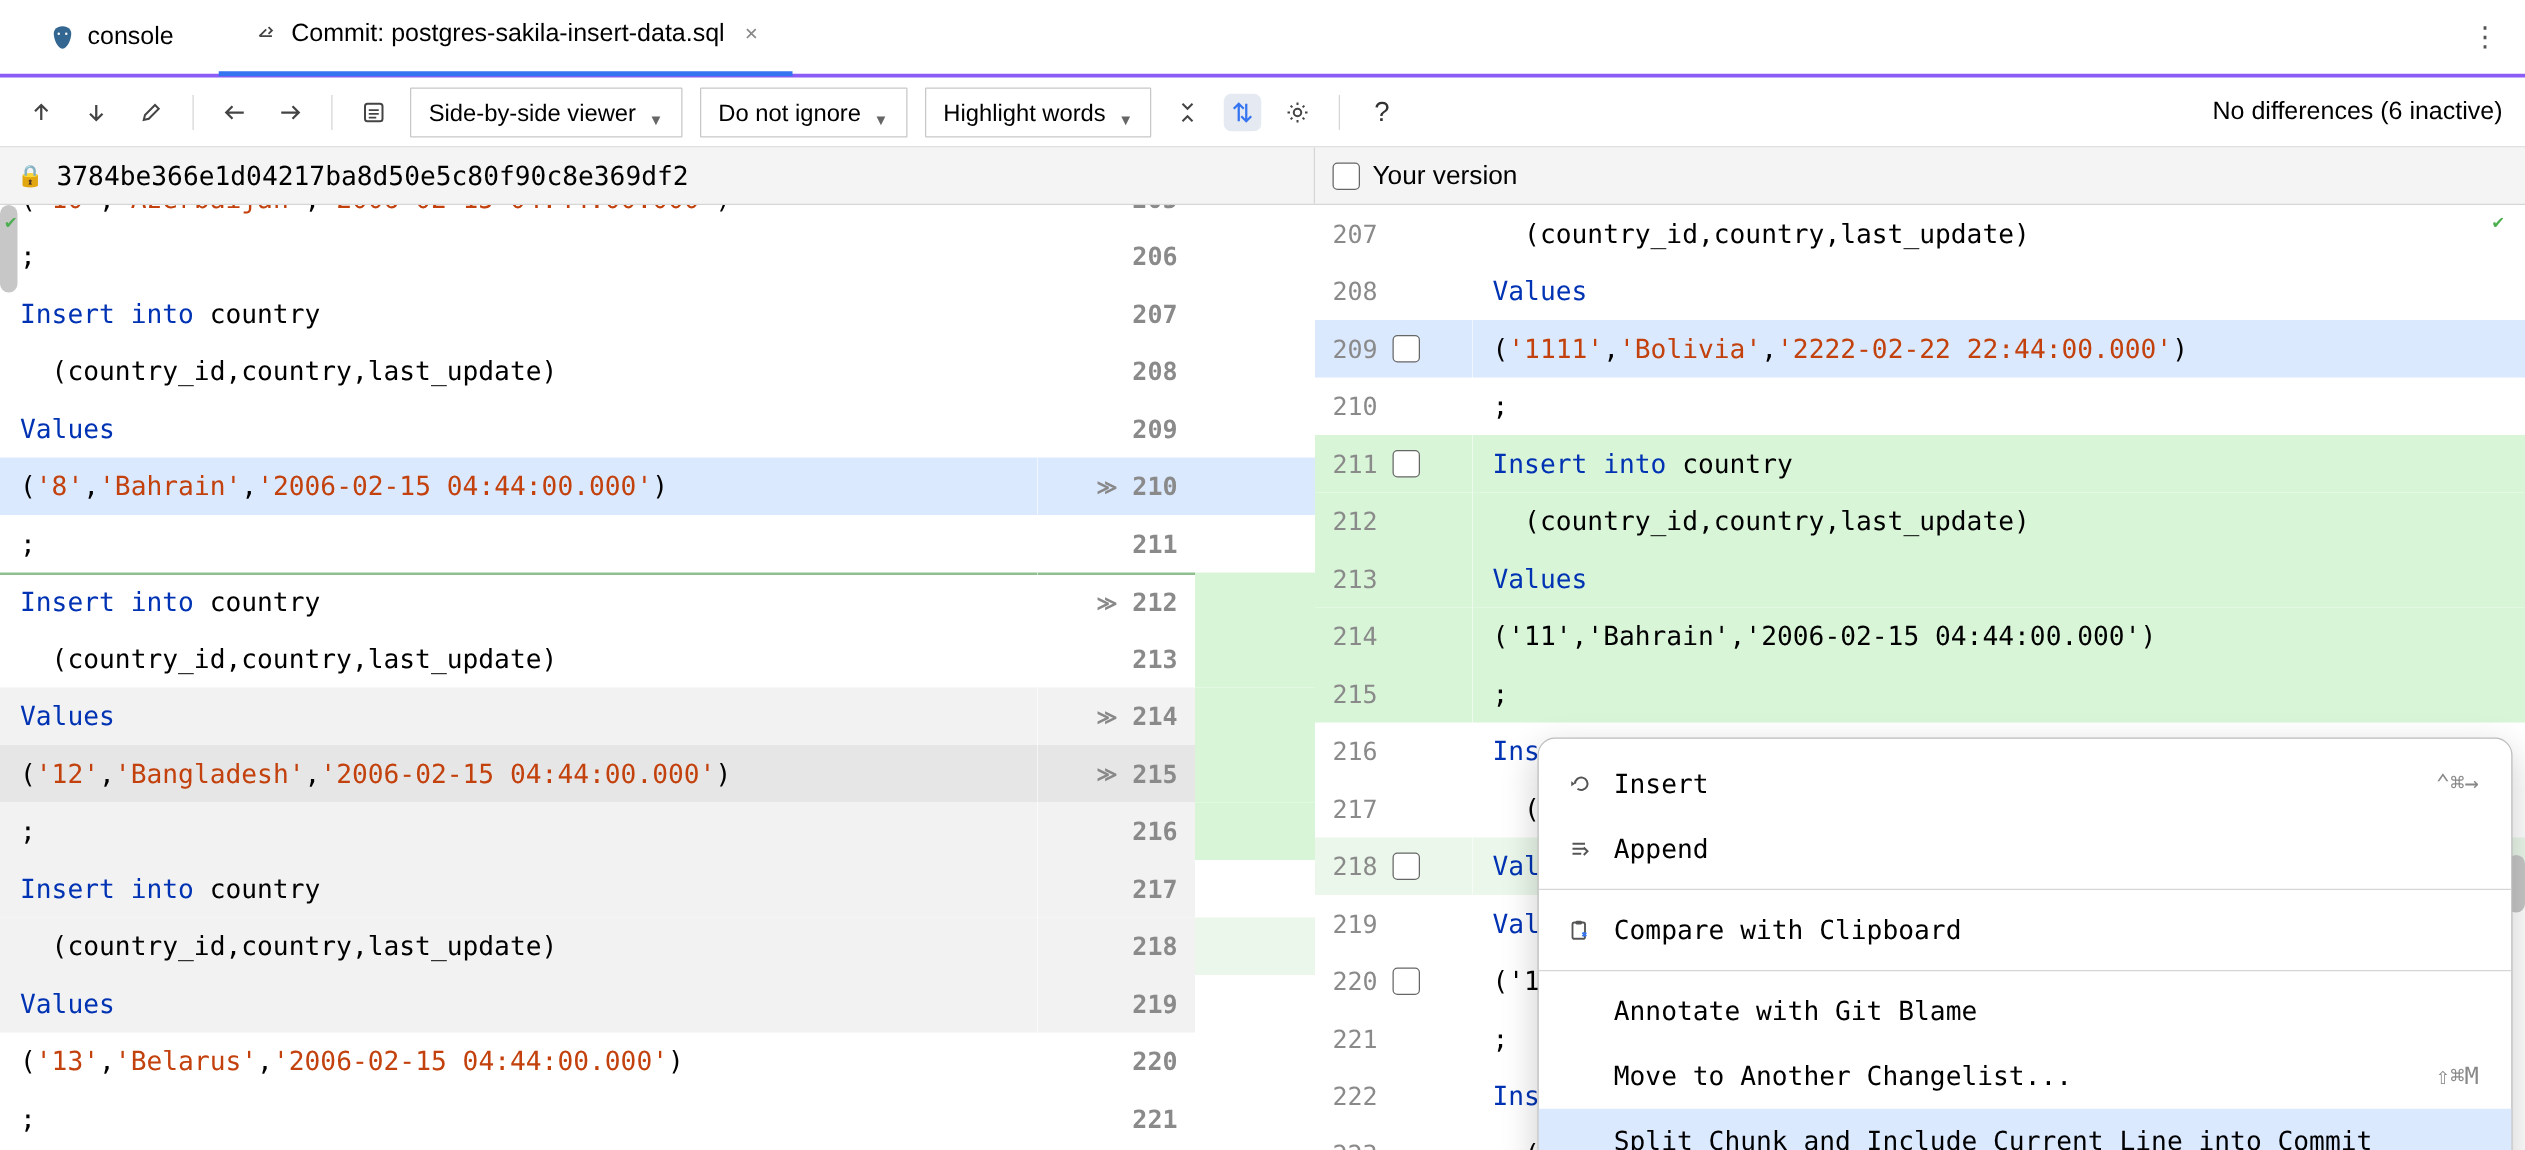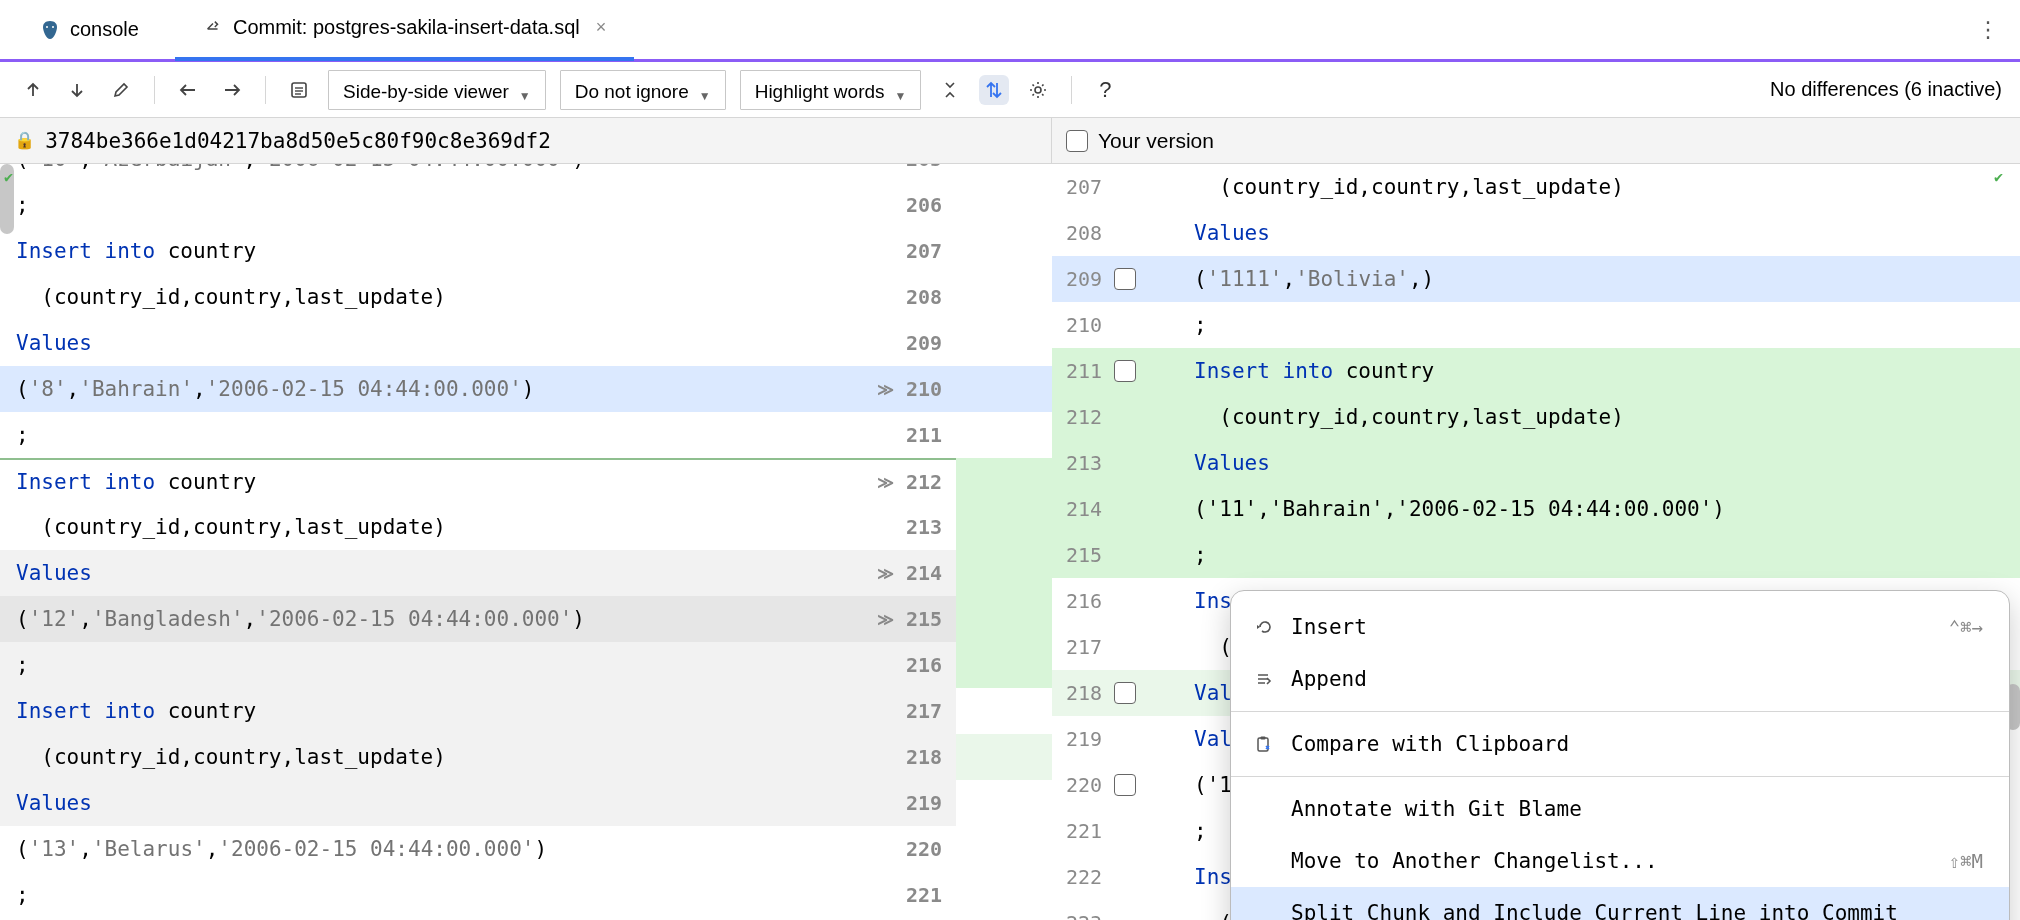--- a/index.html
+++ b/index.html
@@ -41,21 +41,21 @@
   .gut-right { width:126px; }
   .pane-right { flex:1; position:relative; }
   .pane-left, .gut-left, .gut-right, .pane-right { overflow:hidden; }
 
   .row { height:46px; display:flex; align-items:center; }
   .gut-row { height:46px; display:flex; align-items:center; justify-content:flex-end; padding-right:14px; color:#8a8a8a; font-size:20px; }
   .gut-left .gut-row { justify-content:flex-end; padding-right:14px; gap:12px;font-weight:bold; }
   .gut-right .gut-row { justify-content:flex-start; padding-left:14px; gap:12px; }
   .code { padding-left:16px; font-size:21px; white-space:pre; }
   .code .kw { color:#0033b3; }
-  .code .str { color:#737373; }
+  .code .str { color:#c2410c; }
 
   
   .bg-mod { background:#dbe9ff; }
   .bg-add { background:#d8f5d8; }
   .bg-add-light { background:#eaf7ea; }
   .bg-del { background:#e6e6e6; }
   .bg-del-light { background:#f2f2f2; }
   .sep-line { border-top:2px solid #8fbf8f; }
 
   .arrow { color:#888; font-size:16px; }
@@ -336,21 +336,21 @@
       <div class="gut-row ">
         <span>222</span>
       </div>
       <div class="gut-row ">
         <span>223</span>
       </div>
     </div>
   <div class="pane-right" id="pane-right">
       <div class="row code ">  (country_id,country,last_update)</div>
       <div class="row code "><span class="kw">Values</span></div>
-      <div class="row code bg-mod">(<span class="str">'1111'</span>,<span class="str">'Bolivia'</span>,)</div>
+      <div class="row code bg-mod">(<span class="str">'1111'</span>,<span class="str">'Bolivia'</span>,<span class="str">'2222-02-22 22:44:00.000'</span>)</div>
       <div class="row code ">;</div>
       <div class="row code bg-add"><span class="kw">Insert into</span> country</div>
       <div class="row code bg-add">  (country_id,country,last_update)</div>
       <div class="row code bg-add"><span class="kw">Values</span></div>
       <div class="row code bg-add">('11','Bahrain','2006-02-15 04:44:00.000')</div>
       <div class="row code bg-add">;</div>
       <div class="row code "><span class="kw">Insert into</span> country</div>
       <div class="row code ">  (country_id,country,last_update)</div>
       <div class="row code bg-add-light"><span class="kw">Values</span></div>
       <div class="row code "><span class="kw">Values</span></div>

